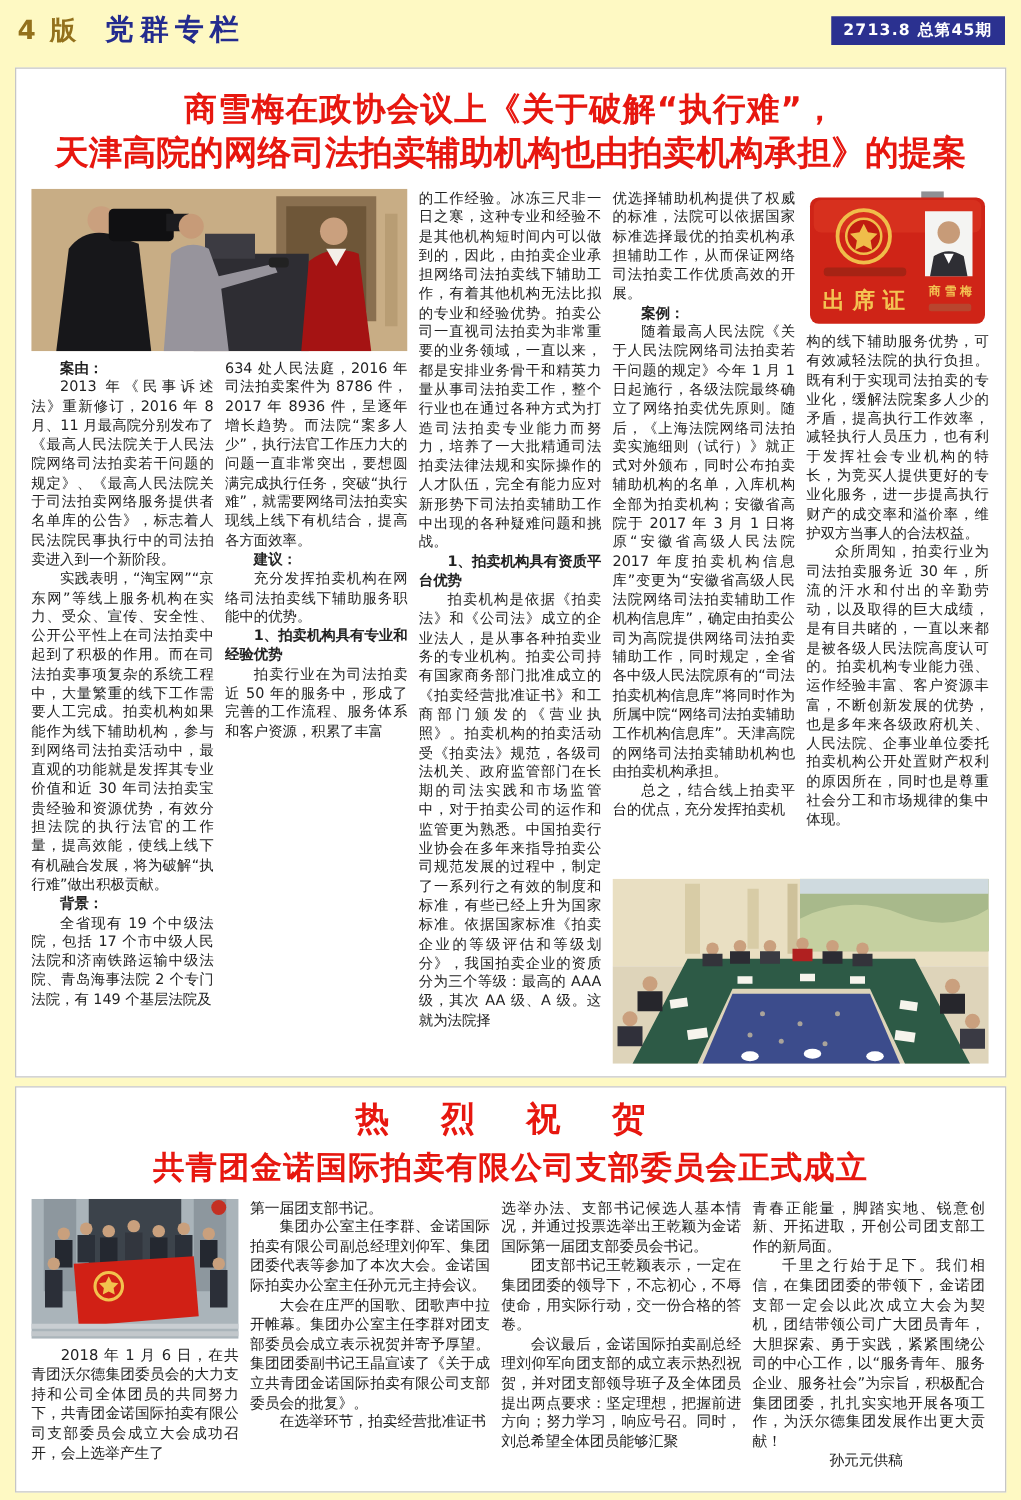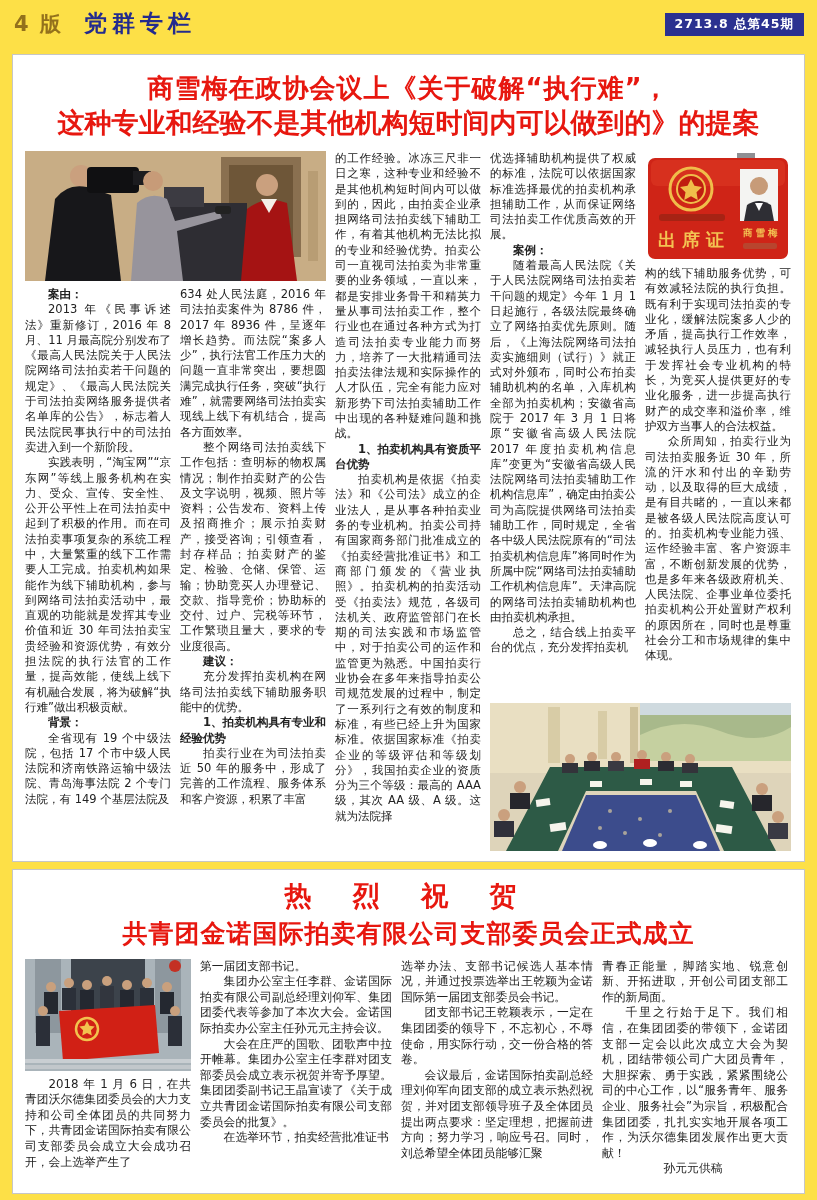--- a/index.html
+++ b/index.html
@@ -1,16 +1,16 @@
 <!DOCTYPE html>
 <html><head>
 <meta charset="utf-8">
 <style>
   html,body{margin:0;padding:0;background:#ededed;}
-  .page{position:relative;width:817px;height:1200px;background:#fde047;margin:0 auto;
+  .page{position:relative;width:817px;height:1200px;background:#fef9c3;margin:0 auto;
         font-family:"DejaVu Sans",sans-serif;overflow:hidden;color:#222;}
   
   .hdr-page{position:absolute;left:14px;top:10px;font-size:21px;font-weight:900;color:#93711c;letter-spacing:2px;}
   .hdr-section{position:absolute;left:84px;top:8px;font-size:23px;font-weight:900;color:#232b8e;letter-spacing:5px;}
   .hdr-badge{position:absolute;right:13px;top:13px;background:#2b3190;color:#fff;font-size:12.5px;
              font-weight:bold;padding:3px 10px;letter-spacing:1px;}
   
   .box{position:absolute;border:1px solid #c6c6c6;background:#fff;box-sizing:border-box;}
   #box1{left:12px;top:54px;width:793px;height:808px;padding:12px 12px 10px;}
   #box2{left:12px;top:869px;width:793px;height:325px;padding:8px 12px 8px;}
@@ -52,21 +52,21 @@
 <body>
 
 <div class="page">
 
   <div class="hdr-page">4 版</div>
   <div class="hdr-section">党群专栏</div>
   <div class="hdr-badge">2713.8 总第45期</div>
 
   <div class="box" id="box1">
     <div class="a-title t1">商雪梅在政协会议上《关于破解“执行难”，</div>
-    <div class="a-title t2">这种专业和经验不是其他机构短时间内可以做到的》的提案</div>
+    <div class="a-title t2">天津高院的网络司法拍卖辅助机构也由拍卖机构承担》的提案</div>
 
     <div class="a1-content">
 
       <div class="colgroup grpA">
         <svg class="photo" width="301" height="130" viewBox="0 0 301 130">
           <rect width="301" height="130" fill="#c8ad85"></rect>
           <rect x="196" y="6" width="80" height="100" fill="#8a7050"></rect>
           <rect x="204" y="14" width="64" height="84" fill="#6e5638"></rect>
           <rect x="283" y="20" width="10" height="90" fill="#b89d74"></rect>
           <rect x="130" y="52" width="92" height="78" fill="#2e2d33"></rect>
@@ -85,21 +85,20 @@
         <div class="tcolrow">
           <div class="tcol a1-text">
             <p class="subhead">案由：</p>
             <p class="para">2013 年《民事诉述法》重新修订，2016 年 8 月、11 月最高院分别发布了《最高人民法院关于人民法院网络司法拍卖若干问题的规定》、《最高人民法院关于司法拍卖网络服务提供者名单库的公告》，标志着人民法院民事执行中的司法拍卖进入到一个新阶段。</p>
             <p class="para">实践表明，“淘宝网”“京东网”等线上服务机构在实力、受众、宣传、安全性、公开公平性上在司法拍卖中起到了积极的作用。而在司法拍卖事项复杂的系统工程中，大量繁重的线下工作需要人工完成。拍卖机构如果能作为线下辅助机构，参与到网络司法拍卖活动中，最直观的功能就是发挥其专业价值和近 30 年司法拍卖宝贵经验和资源优势，有效分担法院的执行法官的工作量，提高效能，使线上线下有机融合发展，将为破解“执行难”做出积极贡献。</p>
             <p class="subhead">背景：</p>
             <p class="para">全省现有 19 个中级法院，包括 17 个市中级人民法院和济南铁路运输中级法院、青岛海事法院 2 个专门法院，有 149 个基层法院及</p>
           </div>
           <div class="tcol a1-text">
             <p class="cont">634 处人民法庭，2016 年司法拍卖案件为 8786 件，2017 年 8936 件，呈逐年增长趋势。而法院“案多人少”，执行法官工作压力大的问题一直非常突出，要想圆满完成执行任务，突破“执行难”，就需要网络司法拍卖实现线上线下有机结合，提高各方面效率。</p>
-            <p class="para">整个网络司法拍卖线下工作包括：查明标的物权属情况；制作拍卖财产的公告及文字说明，视频、照片等资料；公告发布、资料上传及招商推介；展示拍卖财产，接受咨询；引领查看，封存样品；拍卖财产的鉴定、检验、仓储、保管、运输；协助竞买人办理登记、交款、指导竞价；协助标的交付、过户、完税等环节，工作繁琐且量大，要求的专业度很高。</p>
             <p class="subhead">建议：</p>
             <p class="para">充分发挥拍卖机构在网络司法拍卖线下辅助服务职能中的优势。</p>
             <p class="subhead">1、拍卖机构具有专业和经验优势</p>
             <p class="para">拍卖行业在为司法拍卖近 50 年的服务中，形成了完善的工作流程、服务体系和客户资源，积累了丰富</p>
           </div>
         </div>
       </div>
 
       <div class="colC a1-text">
         <p class="cont">的工作经验。冰冻三尺非一日之寒，这种专业和经验不是其他机构短时间内可以做到的，因此，由拍卖企业承担网络司法拍卖线下辅助工作，有着其他机构无法比拟的专业和经验优势。拍卖公司一直视司法拍卖为非常重要的业务领域，一直以来，都是安排业务骨干和精英力量从事司法拍卖工作，整个行业也在通过各种方式为打造司法拍卖专业能力而努力，培养了一大批精通司法拍卖法律法规和实际操作的人才队伍，完全有能力应对新形势下司法拍卖辅助工作中出现的各种疑难问题和挑战。</p>

